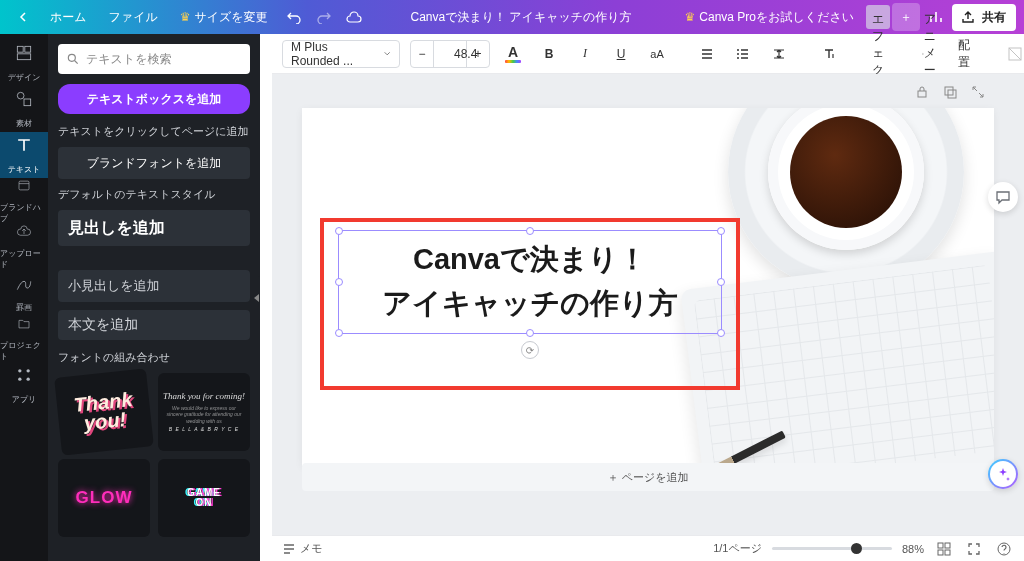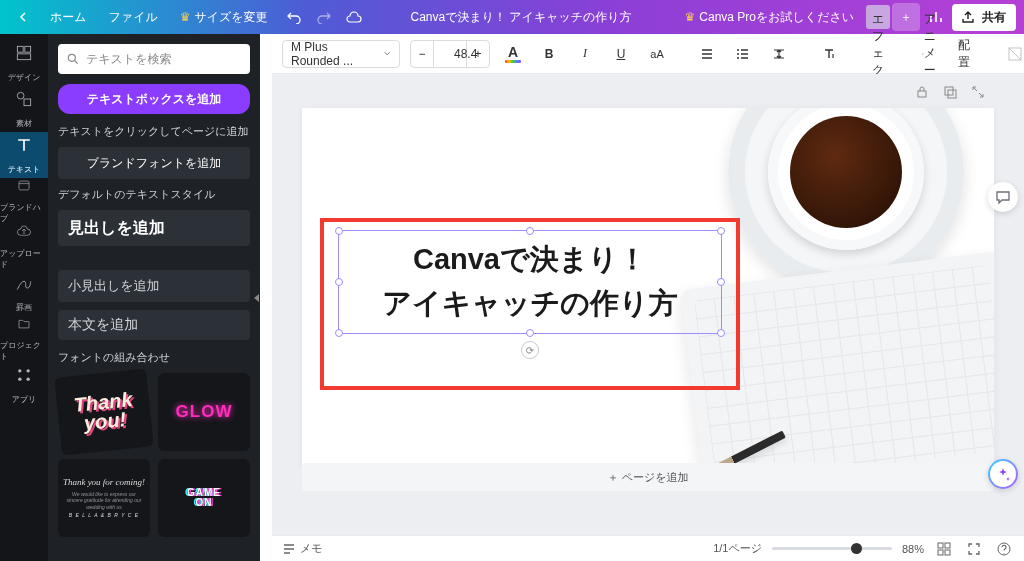--- a/index.html
+++ b/index.html
@@ -241,27 +241,27 @@
     </div>
   <div class="style-body">
       <span>本文を追加</span>
     </div>
   <div class="section-label">フォントの組み合わせ</div>
   <div class="combo-grid">
     <div class="combo thank">
         <span>Thank</span>
         <span>you!</span>
       </div>
-    <div class="combo glow">
-        <span>GLOW</span>
-      </div>
     <div class="combo thankcoming">
         <span style="font-size:9px;font-family:cursive">Thank you for coming!</span>
         <span style="font-size:5px;opacity:.6;padding:2px 8px">We would like to express our sincere gratitude for attending our wedding with us</span>
         <span style="font-size:5px;letter-spacing:1px">B E L L A  &amp;  B R Y C E</span>
+      </div>
+    <div class="combo glow">
+        <span>GLOW</span>
       </div>
     <div class="combo game">
         <span>GAME</span>
         <span>ON</span>
       </div>
   </div>
   <div class="panel-handle"></div>
 </div>
 
 <div class="ctxbar">

